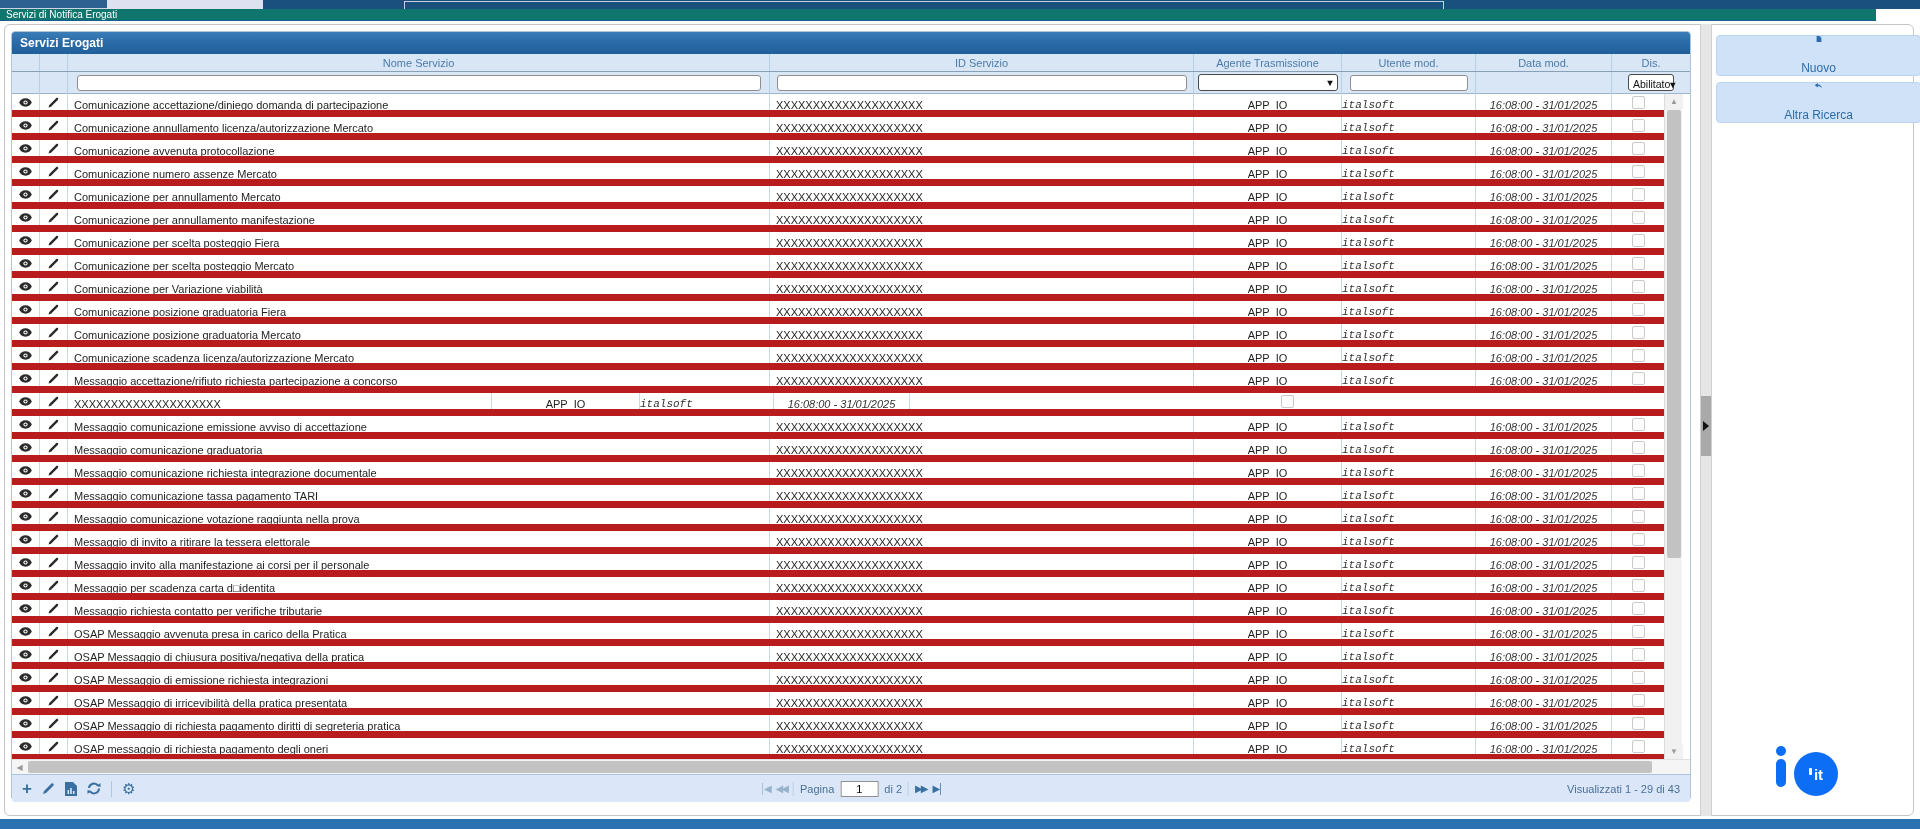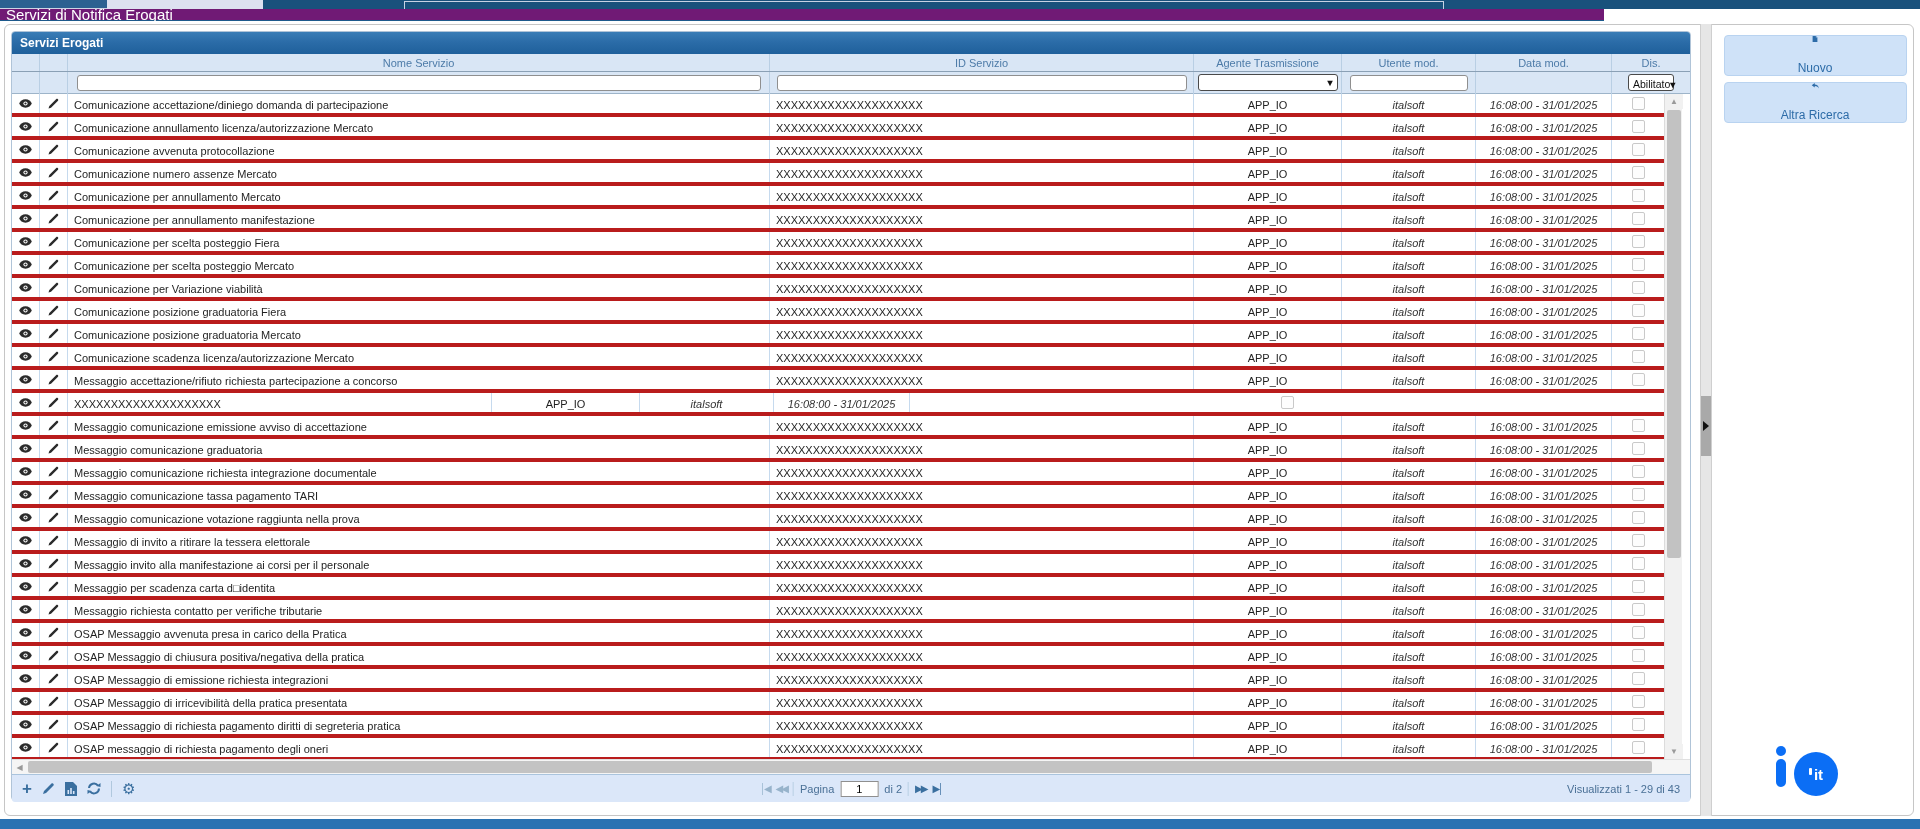--- a/index.html
+++ b/index.html
@@ -5,22 +5,22 @@
   * { margin:0; padding:0; box-sizing:border-box; }
   html,body { width:1920px; height:829px; overflow:hidden; background:#fff;
     font-family:"Liberation Sans", sans-serif; }
   body { position:relative; }
 
   
   .topstrip { position:absolute; left:0; top:0; width:1920px; height:9px; background:#19517c; }
   .topstrip .seg1 { position:absolute; left:0; top:0; width:107px; height:9px; background:#2c6191; border-bottom:1px solid #cdd4e4;}
   .topstrip .seg2 { position:absolute; left:107px; top:0; width:156px; height:9px; background:#dde1f0; }
   .topstrip .seg3 { position:absolute; left:404px; top:1px; width:1040px; height:8px; border:1px solid #c8d2e4; border-bottom:none; }
-  .titlebar { position:absolute; left:0; top:9px; width:1604px; height:12px; background:#701a75;
-    color:#fff; font-size:15px; line-height:12px; padding-left:6px; border-bottom:1px solid #1d5a8c;}
+  .titlebar { position:absolute; left:0; top:9px; width:1876px; height:12px; background:#0f766e;
+    color:#fff; font-size:10px; line-height:12px; padding-left:6px; border-bottom:1px solid #1d5a8c;}
 
   
   .outer { position:absolute; left:4px; top:24px; width:1910px; height:792px;
     background:#fff; border:1px solid #c6c6c6; border-radius:6px; }
 
   
   .grid-panel { position:absolute; left:6px; top:6px; width:1680px; height:770px;
     border:1px solid #b0c4d8; border-radius:4px; background:#fff; }
   .panel-header { height:22px; background:linear-gradient(180deg,#3a7db6 0%,#2b6ca8 45%,#1f609b 100%);
     border-radius:3px 3px 0 0; color:#fff; font-weight:bold; font-size:12px; line-height:22px; padding-left:8px; }
@@ -36,28 +36,28 @@
 
   .f-input { height:16px; background:#fff; border:1px solid #8f8f8f; border-radius:3px; font-size:11px; padding:0 3px;
     font-family:"Liberation Sans", sans-serif;}
   .sel { height:17px; background:#fff; border:1px solid #4a4a4a; border-radius:3px; font-size:11px;
     display:flex; align-items:center; justify-content:space-between; padding:0 4px; color:#111; cursor:default;}
   .sel .arr { font-size:10px; color:#111; font-weight:bold; }
 
   
   .body-wrap { position:relative; display:flex; height:665px; overflow:hidden; }
   .rows { width:1652px; overflow:hidden; }
-  .row { display:flex; height:23px; border-bottom:4px solid #b91c1c; background:#fff; }
+  .row { display:flex; height:23px; border-bottom:7px solid #b91c1c; background:#fff; }
   .row .cell { font-size:11px; color:#1f1f1f; line-height:22px; border-right:1px solid #c6daee;
     overflow:hidden; white-space:nowrap; }
   .row .c-eye, .row .c-pen { display:flex; align-items:center; justify-content:center; }
   .row .c-nome { padding-left:6px; }
   .row .c-id { padding-left:6px; }
   .row .c-age { text-align:center; }
-  .row .c-ute { text-align:center; font-style:italic; color:#333; }
+  .row .c-ute { text-align:left; font-style:italic; color:#333;font-family:Liberation Mono, monospace; }
   .row .c-dat { text-align:center; font-style:italic; color:#333; }
   .row .c-dis { display:flex; align-items:center; justify-content:center; }
   .chk { width:13px; height:13px; border:1px solid #c9c9c9; border-radius:2px; background:#fdfdfd; }
 
   
   .vscroll { width:18px; background:#f1f1f1; position:relative; border-left:1px solid #dcdcdc;}
   .vs-up,.vs-down { position:absolute; left:0; width:18px; height:15px; background:#f1f1f1; color:#9a9a9a;
     font-size:8px; text-align:center; line-height:15px; }
   .vs-up{top:0;} .vs-down{bottom:0;}
   .vs-thumb { position:absolute; left:2px; top:16px; width:14px; height:448px; background:#c2c2c2; border-radius:2px;}
@@ -87,21 +87,21 @@
   
   .splitter { position:absolute; left:1700px; top:24px; width:12px; height:792px; background:#e6e6e6;
     border-left:1px solid #cfcfcf; border-right:1px solid #cfcfcf; }
   .split-thumb { position:absolute; left:0; top:372px; width:10px; height:60px; background:#a9a9a9;
     display:flex; align-items:center; justify-content:center;}
   .split-arrow { width:0; height:0; border-top:5px solid transparent; border-bottom:5px solid transparent;
     border-left:6px solid #111; }
 
   
   .sidebar { position:absolute; left:1716px; top:24px; width:198px; height:792px; }
-  .side-btn { width:183px; margin:0 auto; height:41px; background:#cfe2f8; border:1px solid #b9d3f0; border-radius:4px;
+  .side-btn { width:205px; margin:0 auto; height:41px; background:#cfe2f8; border:1px solid #b9d3f0; border-radius:4px;
     display:flex; flex-direction:column; align-items:center; justify-content:center; gap:19px; cursor:pointer; }
   .side-btn + .side-btn { margin-top:6px; }
   .side-btn .lbl { color:#2d6ca8; font-size:12px; }
   .sb-wrap { padding-top:11px; }
 
   
   .iologo { position:absolute; left:1772px; top:745px; width:80px; height:50px; }
   .io-idot { position:absolute; left:4px; top:1px; width:10px; height:10px; border-radius:50%; background:#0b6ef5;}
   .io-ibar { position:absolute; left:4px; top:14px; width:10px; height:28px; border-radius:5px; background:#0b6ef5;}
   .io-circle { position:absolute; left:22px; top:7px; width:44px; height:44px; border-radius:50%; background:#0b6ef5;

